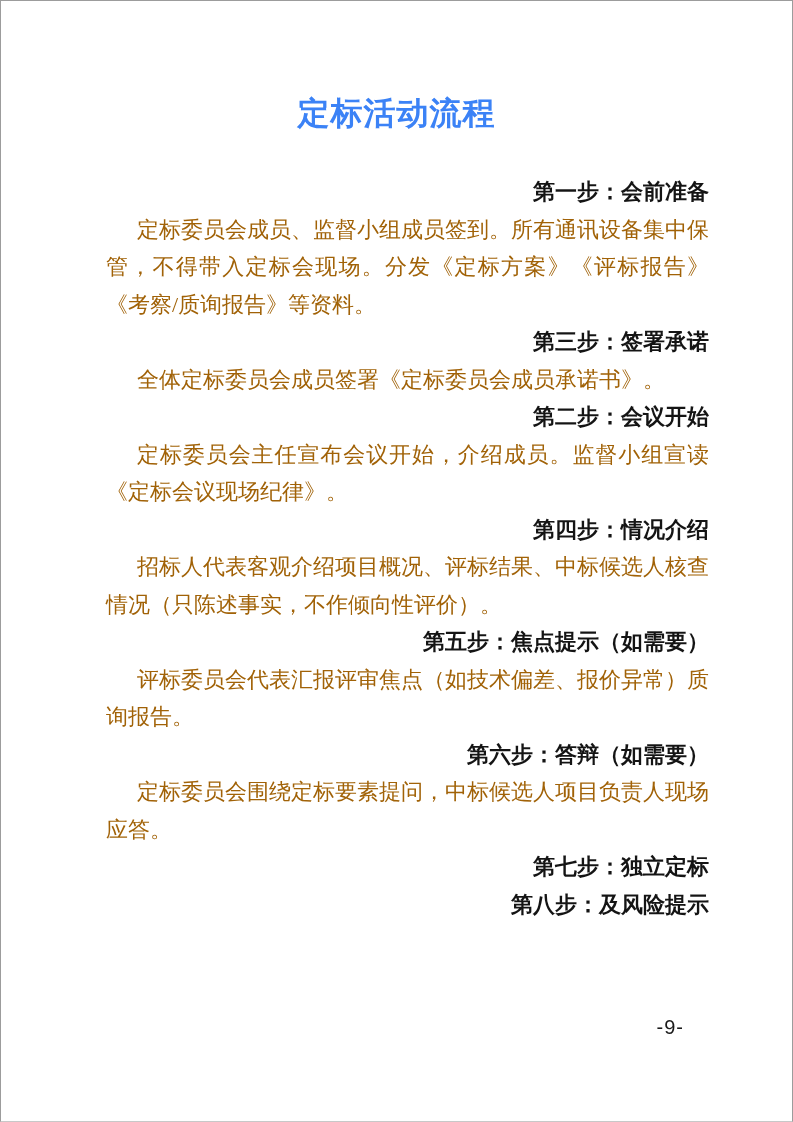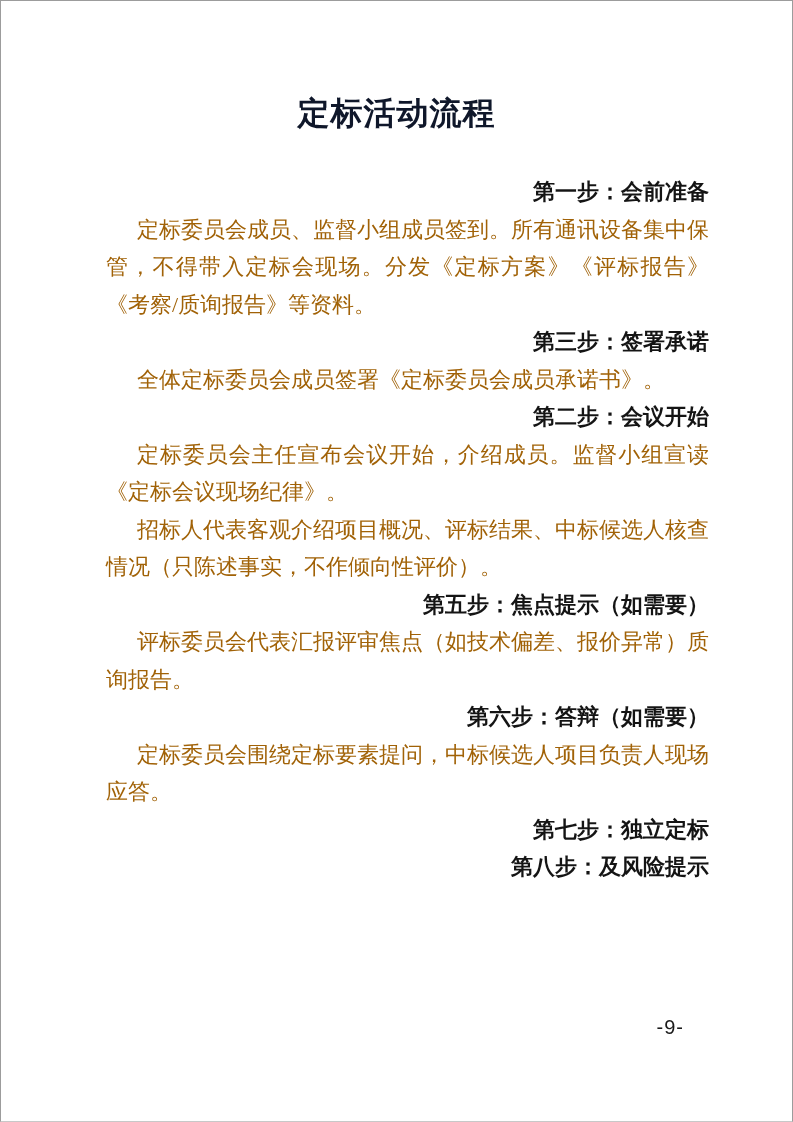--- a/index.html
+++ b/index.html
@@ -24,21 +24,21 @@
     top: 92px;
     left: 0;
     width: 100%;
     margin: 0;
     text-align: center;
     font-family: "Liberation Serif", serif;
     font-weight: bold;
     font-size: 32px;
     line-height: 40px;
     letter-spacing: 1px;
-    color: #0f172a;
+    color: #3b82f6;
   }
   .content {
     position: absolute;
     left: 105px;
     top: 172px;
     width: 603px;
   }
   .step {
     margin: 0;
     padding: 0;
@@ -96,20 +96,21 @@
       <p class="step-heading">第三步：签署承诺</p>
       <p class="step-para">全体定标委员会成员签署《定标委员会成员承诺书》。</p>
     </section>
 
     <section class="step">
       <p class="step-heading">第二步：会议开始</p>
       <p class="step-para">定标委员会主任宣布会议开始，介绍成员。监督小组宣读《定标会议现场纪律》。</p>
     </section>
 
     <section class="step">
+      <p class="step-heading">第四步：情况介绍</p>
       <p class="step-para">招标人代表客观介绍项目概况、评标结果、中标候选人核查情况（只陈述事实，不作倾向性评价）。</p>
     </section>
 
     <section class="step">
       <p class="step-heading">第五步：焦点提示（如需要）</p>
       <p class="step-para">评标委员会代表汇报评审焦点（如技术偏差、报价异常）质询报告。</p>
     </section>
 
     <section class="step">
       <p class="step-heading">第六步：答辩（如需要）</p>

